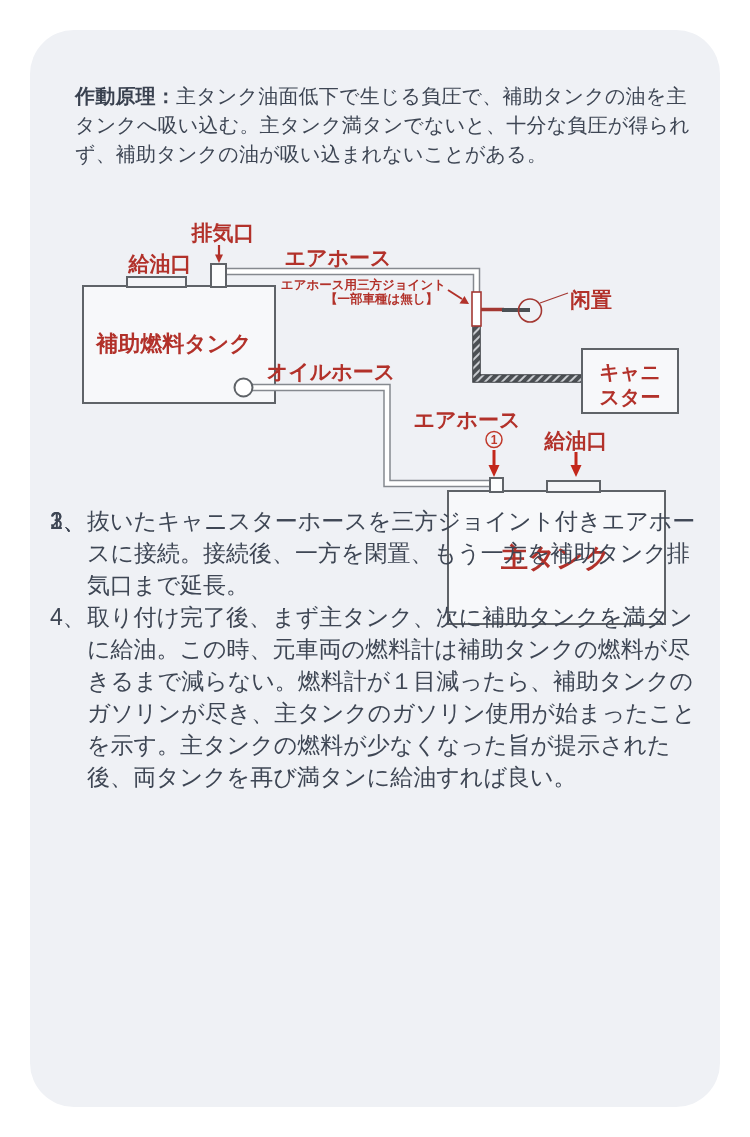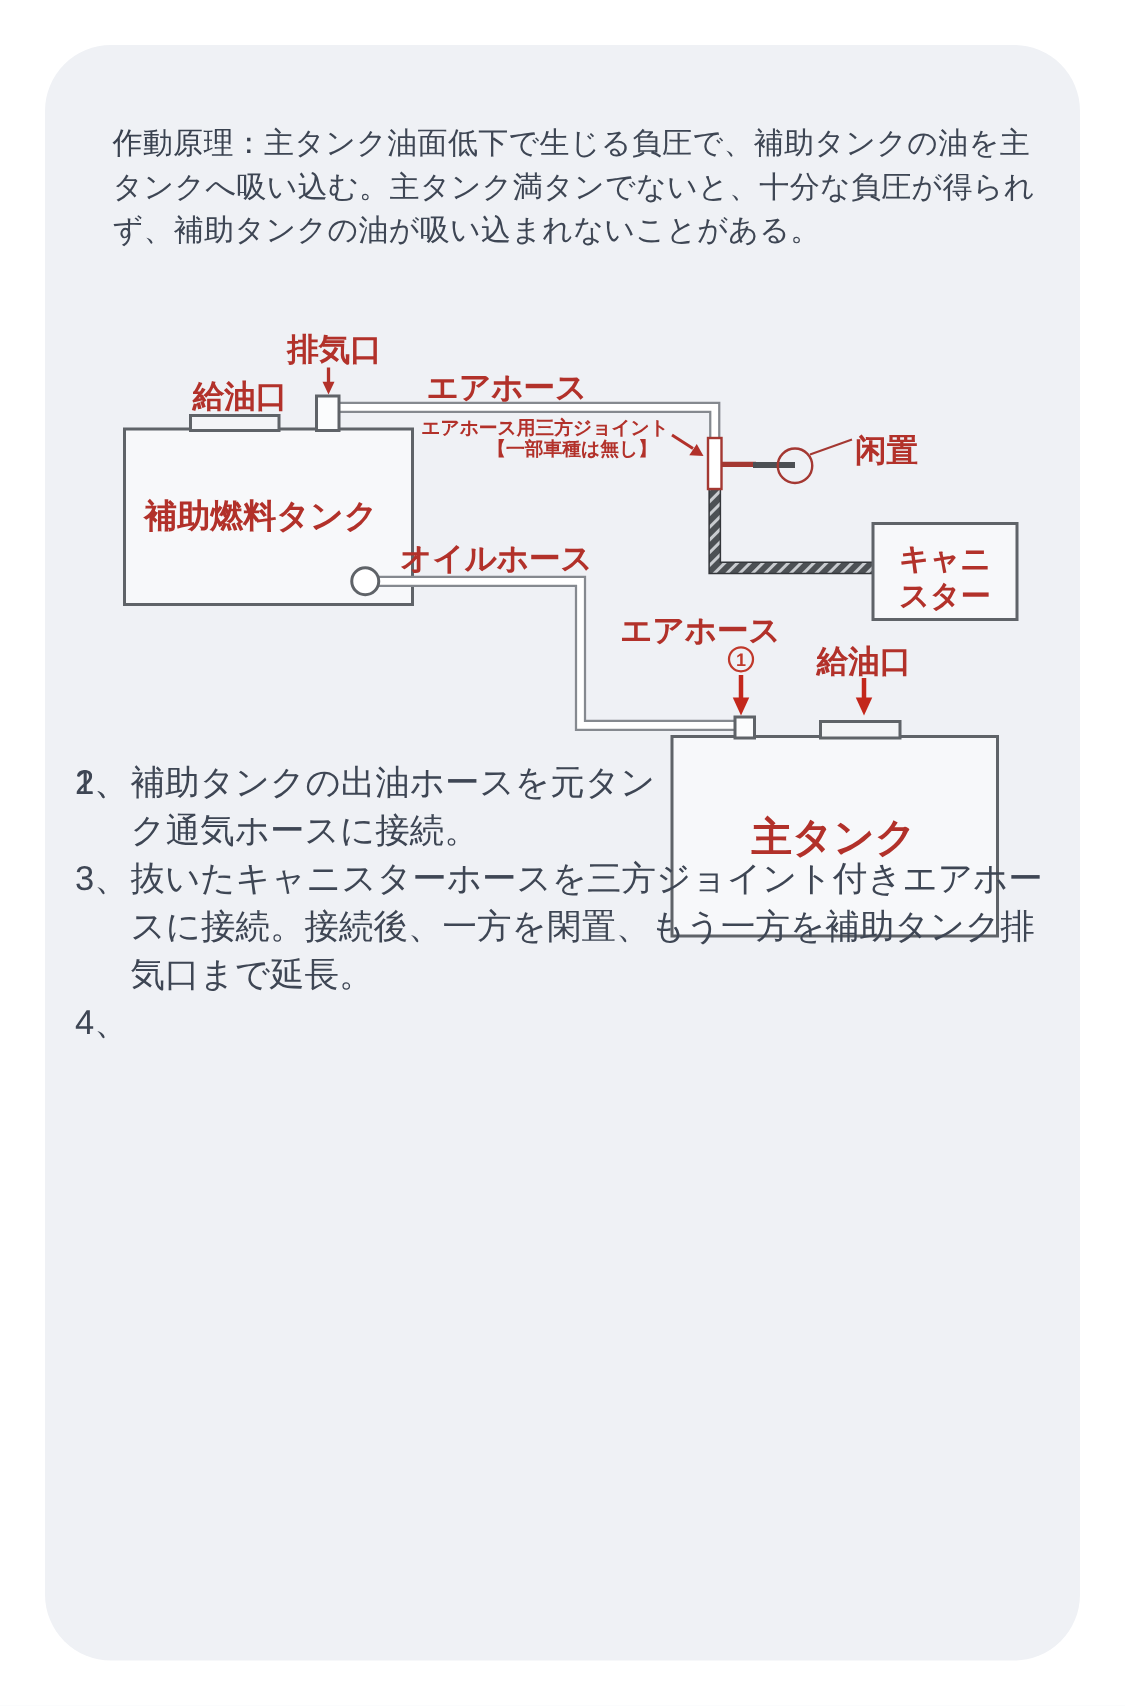--- a/index.html
+++ b/index.html
@@ -1,20 +1,20 @@
 <!DOCTYPE html>
 <html><head>
 <meta charset="utf-8">
 <style>
   html,body{margin:0;padding:0;width:750px;height:1137px;background:#ffffff;overflow:hidden;}
   body{font-family:"Liberation Sans",sans-serif;position:relative;}
   .card{position:absolute;left:30px;top:30px;width:690px;height:1077px;background:#eff1f5;border-radius:44px;}
   .intro{position:absolute;left:75px;top:82px;width:624px;margin:0;font-size:20px;line-height:29px;
          color:#3e4654;font-weight:500;letter-spacing:.2px;}
-  .intro .lead{font-weight:400;color:#39414f;}
+  .intro .lead{font-weight:700;color:#39414f;}
   .diagram{position:absolute;left:0;top:0;width:750px;height:1137px;}
   .steps{position:absolute;left:50px;top:505px;margin:0;padding:0;list-style:none;
          font-size:23px;line-height:32px;color:#3e4654;font-weight:500;line-break:strict;}
   .step{position:relative;padding-left:37px;}
   .step .num{position:absolute;left:0;top:0;}
   .step.narrow{width:354px;}
   .step.wide{width:624px;}
   .diagram text{font-family:"Liberation Sans",sans-serif;font-weight:bold;}
   .redlabel{fill:#b2312a;font-size:21px;}
 </style>
@@ -84,16 +84,16 @@
   <text x="438" y="303" text-anchor="end" font-size="12.5" fill="#b2312a">【一部車種は無し】</text>
 
   <text x="174" y="351" text-anchor="middle" font-size="22" fill="#b2312a">補助燃料タンク</text>
   <text x="556" y="567" text-anchor="middle" font-size="27" fill="#b2312a">主タンク</text>
   <text x="630" y="379" text-anchor="middle" font-size="20" fill="#b2312a">キャニ</text>
   <text x="630" y="404" text-anchor="middle" font-size="20" fill="#b2312a">スター</text>
 </svg>
 
 <ol class="steps">
   <li class="step narrow"><span class="num">1、</span></li>
-  <li class="step narrow"><span class="num">2、</span><span>補助タンクの出油ホースを元タンク通気ホースに接続。</span></li>
+  <li class="step narrow"><span class="num">2、</span></li>
   <li class="step wide"><span class="num">3、</span><span>抜いたキャニスターホースを三方ジョイント付きエアホースに接続。接続後、一方を閑置、もう一方を補助タンク排気口まで延長。</span></li>
-  <li class="step wide"><span class="num">4、</span></li>
+  <li class="step wide"><span class="num">4、</span><span>取り付け完了後、まず主タンク、次に補助タンクを満タンに給油。この時、元車両の燃料計は補助タンクの燃料が尽きるまで減らない。燃料計が１目減ったら、補助タンクのガソリンが尽き、主タンクのガソリン使用が始まったことを示す。主タンクの燃料が少なくなった旨が提示された後、両タンクを再び満タンに給油すれば良い。</span></li>
 </ol>
 
 </body></html>

